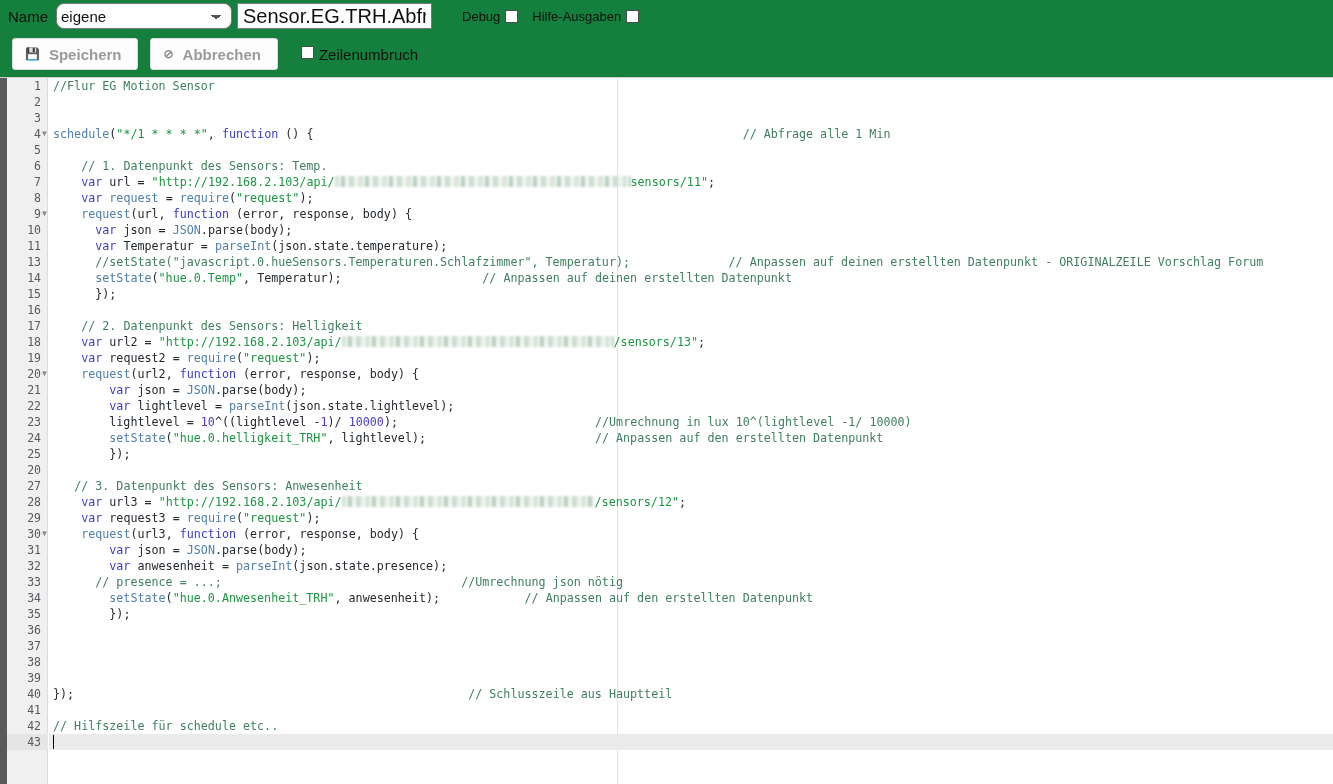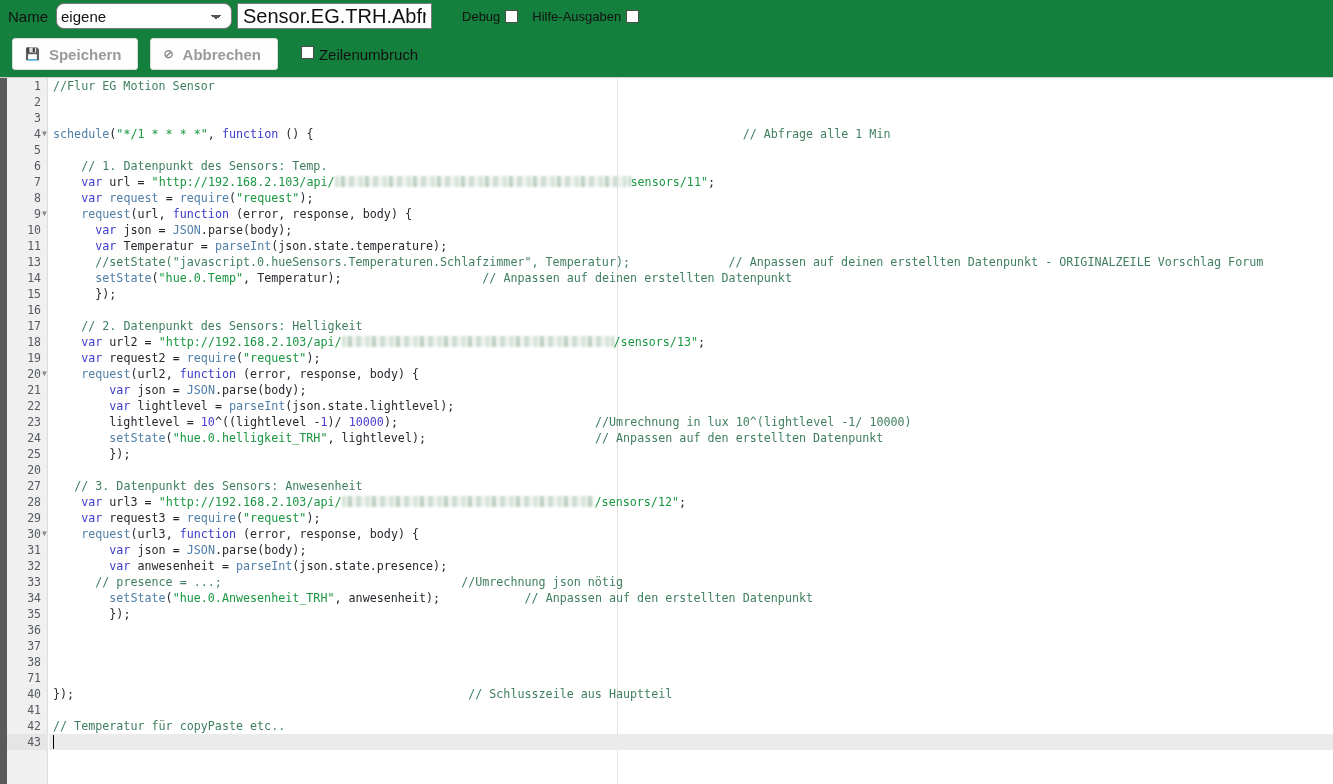--- a/index.html
+++ b/index.html
@@ -265,19 +265,19 @@
       <div class="ln"><span class="num-cell">29</span><span class="txt-cell"><span class="pl">    </span><span class="kw">var</span><span class="pl"> </span><span class="pl">request3</span><span class="pl"> </span><span class="pl">=</span><span class="pl"> </span><span class="fn">require</span><span class="pl">(</span><span class="str">"request"</span><span class="pl">)</span><span class="pl">;</span></span></div>
       <div class="ln"><span class="num-cell">30</span><span class="fold">▼</span><span class="txt-cell"><span class="pl">    </span><span class="fn">request</span><span class="pl">(</span><span class="pl">url3</span><span class="pl">,</span><span class="pl"> </span><span class="kw">function</span><span class="pl"> </span><span class="pl">(</span><span class="pl">error</span><span class="pl">,</span><span class="pl"> </span><span class="pl">response</span><span class="pl">,</span><span class="pl"> </span><span class="pl">body</span><span class="pl">)</span><span class="pl"> </span><span class="pl">{</span></span></div>
       <div class="ln"><span class="num-cell">31</span><span class="txt-cell"><span class="pl">        </span><span class="kw">var</span><span class="pl"> </span><span class="pl">json</span><span class="pl"> </span><span class="pl">=</span><span class="pl"> </span><span class="fn">JSON</span><span class="pl">.</span><span class="pl">parse</span><span class="pl">(</span><span class="pl">body</span><span class="pl">)</span><span class="pl">;</span></span></div>
       <div class="ln"><span class="num-cell">32</span><span class="txt-cell"><span class="pl">        </span><span class="kw">var</span><span class="pl"> </span><span class="pl">anwesenheit</span><span class="pl"> </span><span class="pl">=</span><span class="pl"> </span><span class="fn">parseInt</span><span class="pl">(</span><span class="pl">json</span><span class="pl">.</span><span class="pl">state</span><span class="pl">.</span><span class="pl">presence</span><span class="pl">)</span><span class="pl">;</span></span></div>
       <div class="ln"><span class="num-cell">33</span><span class="txt-cell"><span class="pl">      </span><span class="c">// presence = ...;                                  //Umrechnung json nötig</span></span></div>
       <div class="ln"><span class="num-cell">34</span><span class="txt-cell"><span class="pl">        </span><span class="fn">setState</span><span class="pl">(</span><span class="str">"hue.0.Anwesenheit_TRH"</span><span class="pl">,</span><span class="pl"> </span><span class="pl">anwesenheit</span><span class="pl">)</span><span class="pl">;</span><span class="pl">            </span><span class="c">// Anpassen auf den erstellten Datenpunkt</span></span></div>
       <div class="ln"><span class="num-cell">35</span><span class="txt-cell"><span class="pl">        </span><span class="pl">}</span><span class="pl">)</span><span class="pl">;</span></span></div>
       <div class="ln"><span class="num-cell">36</span><span class="txt-cell"></span></div>
       <div class="ln"><span class="num-cell">37</span><span class="txt-cell"></span></div>
       <div class="ln"><span class="num-cell">38</span><span class="txt-cell"></span></div>
-      <div class="ln"><span class="num-cell">71</span><span class="txt-cell"></span></div>
+      <div class="ln"><span class="num-cell">39</span><span class="txt-cell"></span></div>
       <div class="ln"><span class="num-cell">40</span><span class="txt-cell"><span class="pl">}</span><span class="pl">)</span><span class="pl">;</span><span class="pl">                                                        </span><span class="c">// Schlusszeile aus Hauptteil</span></span></div>
       <div class="ln"><span class="num-cell">41</span><span class="txt-cell"></span></div>
-      <div class="ln"><span class="num-cell">42</span><span class="txt-cell"><span class="c">// Temperatur für copyPaste etc..</span></span></div>
+      <div class="ln"><span class="num-cell">42</span><span class="txt-cell"><span class="c">// Hilfszeile für schedule etc..</span></span></div>
       <div class="ln active"><span class="num-cell">43</span><span class="txt-cell"><span class="caret"></span></span></div>
     </div>
 </div>
 
 </body></html>

